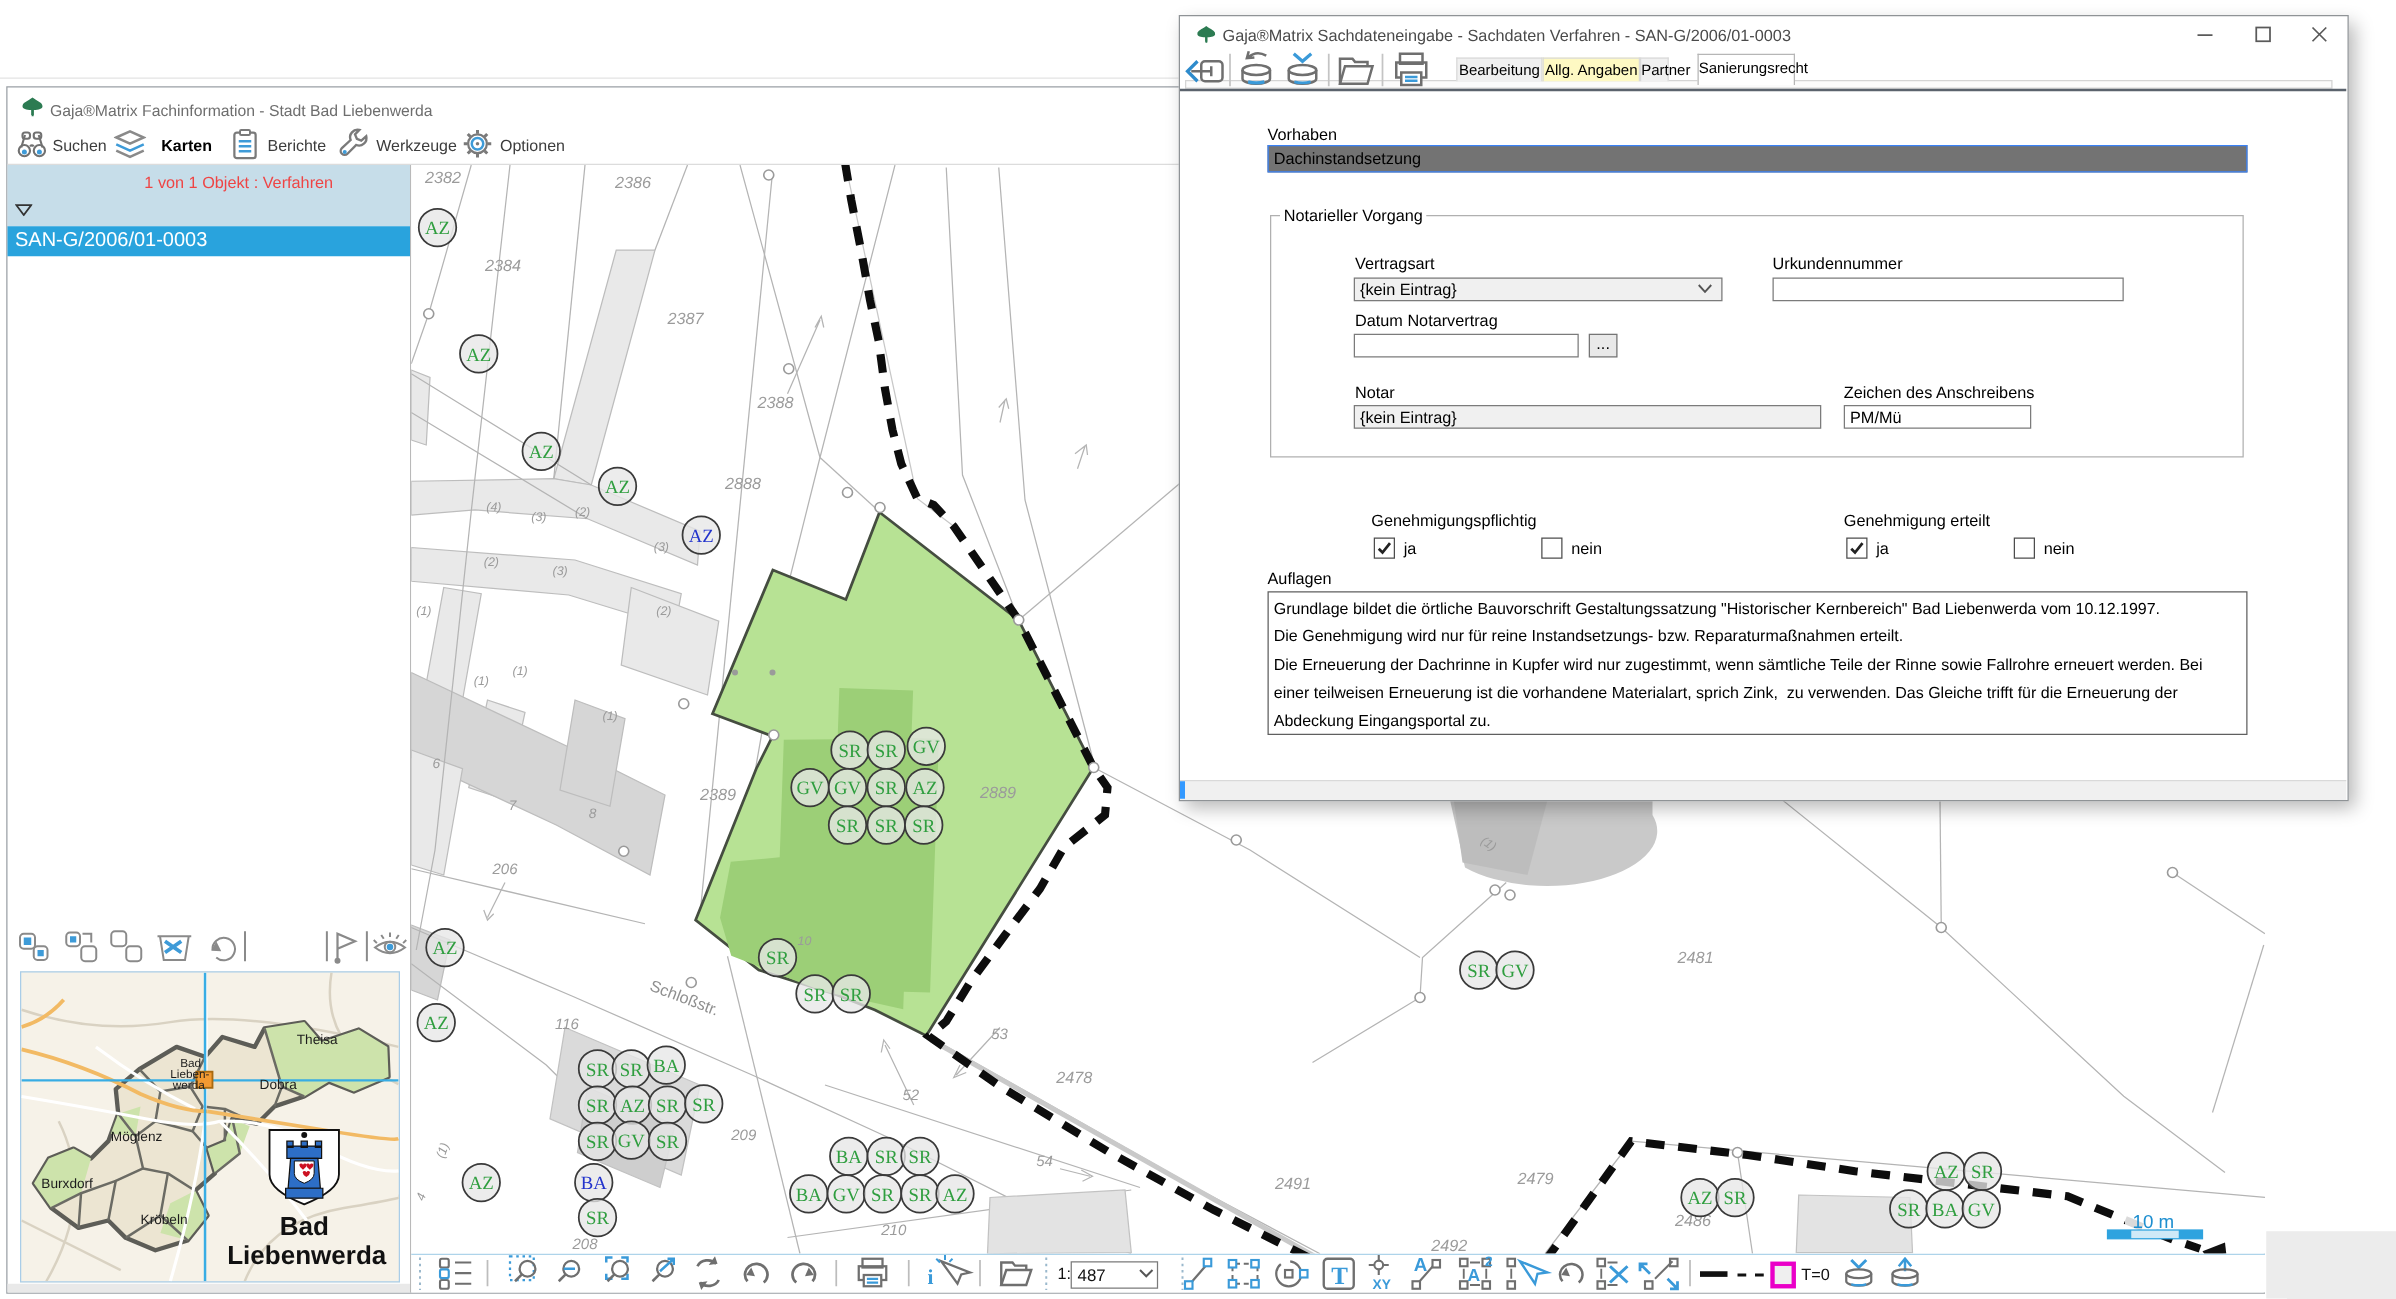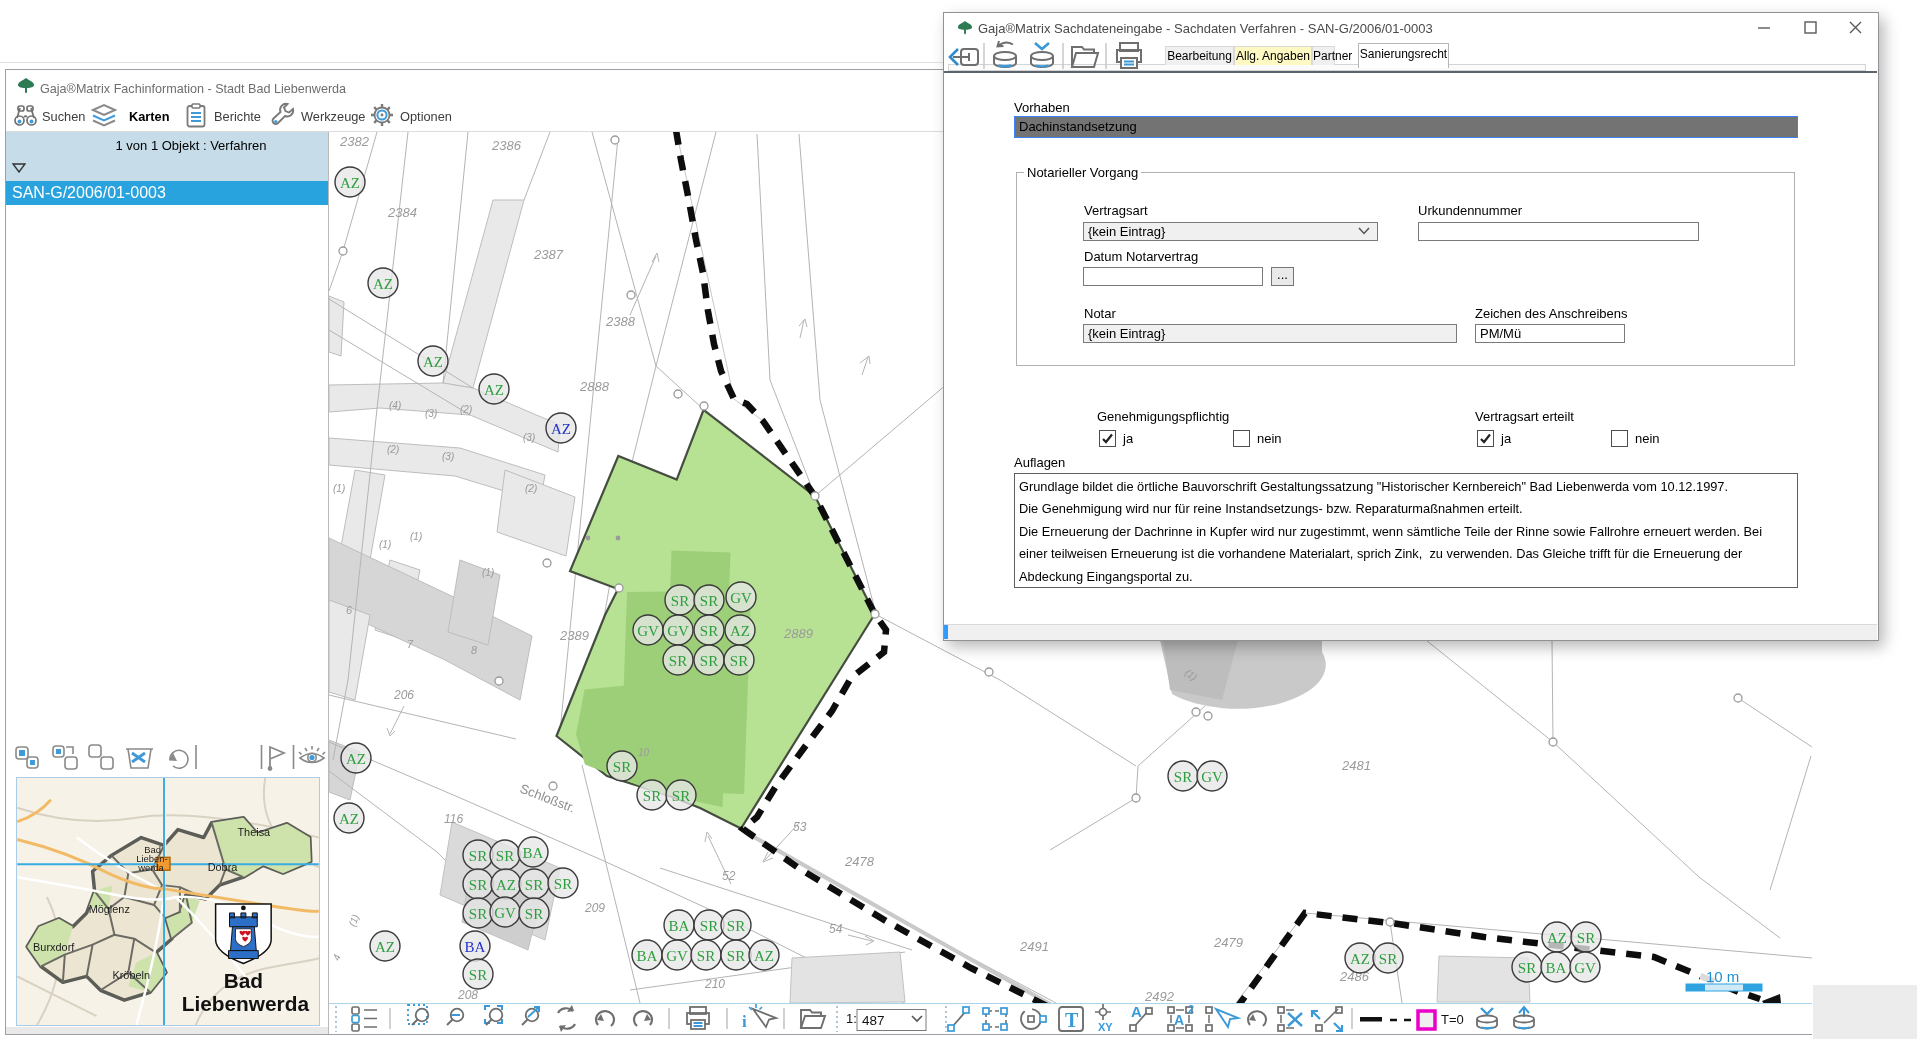--- a/index.html
+++ b/index.html
@@ -53,21 +53,21 @@
 <circle cx="13" cy="13" r="7.5"></circle>
 <g stroke-width="2.4">
 <path d="M13 2 v3 M13 21 v3 M2 13 h3 M21 13 h3 M5.2 5.2 l2.1 2.1 M18.7 18.7 l2.1 2.1 M20.8 5.2 l-2.1 2.1 M7.3 18.7 l-2.1 2.1"></path>
       </g>
 </g>
 <circle cx="13" cy="13" r="4.6" fill="none" stroke="#3e9bd8" stroke-width="2"></circle>
 <circle cx="13" cy="13" r="1.4" fill="#7a7a7a"></circle>
   </svg>
 <div style="position:absolute;left:400px;top:109px;font-size:12.8px;color:#3c3c3c;white-space:nowrap;">Optionen</div>
 <div style="position:absolute;left:6px;top:132px;width:322px;height:49px;background:#c6dde9;"></div>
-<div style="position:absolute;left:6px;top:132px;width:370px;height:25px;text-align:center;font-size:13px;color:#000000;line-height:27px;">1 von 1 Objekt : Verfahren</div>
+<div style="position:absolute;left:6px;top:132px;width:370px;height:25px;text-align:center;font-size:13px;color:#ef4444;line-height:27px;">1 von 1 Objekt : Verfahren</div>
 <svg class="ab" style="left:12px;top:163px" width="14" height="10" viewBox="0 0 14 10">
 <path d="M1 1 H13 L7 9 Z" fill="none" stroke="#333" stroke-width="1.4"></path>
   </svg>
 <div style="position:absolute;left:30px;top:162px;font-size:13px;color:#111;white-space:nowrap;margin-top:20px;">Ergebnisse</div>
 <div style="position:absolute;left:6px;top:181px;width:322px;height:24px;background:#29a3dd;color:#fff;font-size:16px;line-height:24px;padding-left:6px;">SAN-G/2006/01-0003</div>
 <div style="position:absolute;left:328px;top:132px;width:1px;height:902px;background:#b9b9b9;"></div>
 <div style="position:absolute;left:6px;top:1027px;width:322px;height:7px;background:#e9e9e9;"></div>
 <svg class="ab" style="left:10px;top:742px" width="318" height="30" viewBox="0 0 318 30">
 <g fill="none" stroke="#8a8a8a" stroke-width="1.6">
 <rect x="6" y="5" width="12" height="12" rx="3"></rect>
@@ -668,21 +668,21 @@
 <rect x="-8" y="2" width="16" height="10" fill="#fff" stroke="#6f6f6f" stroke-width="2"></rect>
 <path d="M-5 5.5 h10 M-5 8.5 h10" stroke="#3a9ad9" stroke-width="2"></path>
 </g>
 </g>
   </svg>
 <div style="position:absolute;left:948px;top:64px;width:918px;height:7px;background:#fbfbfb;border:1px solid #d4d4d4;"></div>
 <div style="position:absolute;left:944px;top:71px;width:933px;height:1.5px;background:#5b636d;"></div>
 <div style="position:absolute;left:1165px;top:46px;width:69px;height:19px;background:#f0f0f0;border:1px solid #d9d9d9;border-bottom:none;font-size:12px;color:#000;text-align:center;line-height:19px;white-space:nowrap;overflow:visible;z-index:2;">Bearbeitung</div>
 <div style="position:absolute;left:1234px;top:46px;width:78px;height:19px;background:#fef9c3;border:1px solid #d9d9d9;border-bottom:none;font-size:12px;color:#000;text-align:center;line-height:19px;white-space:nowrap;overflow:visible;z-index:2;">Allg. Angaben</div>
 <div style="position:absolute;left:1312px;top:46px;width:23px;height:19px;background:#f0f0f0;border:1px solid #d9d9d9;border-bottom:none;font-size:12px;color:#000;text-align:center;line-height:19px;white-space:nowrap;overflow:visible;z-index:2;">Partner</div>
-<div style="position:absolute;left:1358px;top:43px;width:91px;height:25px;background:#fff;border:1px solid #b6b6b6;border-bottom:none;font-size:12px;color:#000;text-align:center;line-height:20px;white-space:nowrap;z-index:3;">Sanierungsrecht</div>
+<div style="position:absolute;left:1358px;top:43px;width:78px;height:25px;background:#fff;border:1px solid #b6b6b6;border-bottom:none;font-size:12px;color:#000;text-align:center;line-height:20px;white-space:nowrap;z-index:3;">Sanierungsrecht</div>
 <div style="position:absolute;left:1014px;top:100px;font-size:13px;color:#000;white-space:nowrap;">Vorhaben</div>
 <div style="position:absolute;left:1014px;top:116px;width:784px;height:22px;border:1px solid #3b82f6;background:#737373;font-size:13px;line-height:20px;padding-left:4px;">Dachinstandsetzung</div>
 <div style="position:absolute;left:1016px;top:172px;width:779px;height:194px;border:1px solid #b0b0b0;"></div>
 <div style="position:absolute;left:1024px;top:165px;font-size:13px;color:#000;white-space:nowrap;"><span style="background:#fff;padding:0 3px;">Notarieller Vorgang</span></div>
 <div style="position:absolute;left:1084px;top:203px;font-size:13px;color:#000;white-space:nowrap;">Vertragsart</div>
 <div style="position:absolute;left:1083px;top:222px;width:295px;height:19px;border:1px solid #7b7b7b;background:#f0f0f0;font-size:13px;line-height:17px;padding-left:4px;">{kein Eintrag}</div>
 <svg class="ab" style="left:1358px;top:227px" width="12" height="8" viewBox="0 0 12 8">
 <path d="M1 1 L6 6.5 L11 1" fill="none" stroke="#555" stroke-width="1.5"></path>
   </svg>
 <div style="position:absolute;left:1418px;top:203px;font-size:13px;color:#000;white-space:nowrap;">Urkundennummer</div>
@@ -695,21 +695,21 @@
 <div style="position:absolute;left:1475px;top:306px;font-size:13px;color:#000;white-space:nowrap;">Zeichen des Anschreibens</div>
 <div style="position:absolute;left:1475px;top:324px;width:150px;height:19px;border:1px solid #7b7b7b;background:#fff;font-size:13px;line-height:17px;padding-left:4px;">PM/Mü</div>
 <div style="position:absolute;left:1097px;top:409px;font-size:13px;color:#000;white-space:nowrap;">Genehmigungspflichtig</div>
 <div style="position:absolute;left:1099px;top:430px;width:17px;height:17px;border:1px solid #4d4d4d;background:#fff;"></div>
 <svg class="ab" style="left:1101px;top:432px" width="13" height="13" viewBox="0 0 13 13">
     <path d="M2 7 L5 10 L11 2.5" fill="none" stroke="#222" stroke-width="2.2"></path>
   </svg>
 <div style="position:absolute;left:1123px;top:431px;font-size:13px;color:#000;white-space:nowrap;">ja</div>
 <div style="position:absolute;left:1233px;top:430px;width:17px;height:17px;border:1px solid #4d4d4d;background:#fff;"></div>
 <div style="position:absolute;left:1257px;top:431px;font-size:13px;color:#000;white-space:nowrap;">nein</div>
-<div style="position:absolute;left:1475px;top:409px;font-size:13px;color:#000;white-space:nowrap;">Vertragsart erteilt</div>
+<div style="position:absolute;left:1475px;top:409px;font-size:13px;color:#000;white-space:nowrap;">Genehmigung erteilt</div>
 <div style="position:absolute;left:1477px;top:430px;width:17px;height:17px;border:1px solid #4d4d4d;background:#fff;"></div>
 <svg class="ab" style="left:1479px;top:432px" width="13" height="13" viewBox="0 0 13 13">
     <path d="M2 7 L5 10 L11 2.5" fill="none" stroke="#222" stroke-width="2.2"></path>
   </svg>
 <div style="position:absolute;left:1501px;top:431px;font-size:13px;color:#000;white-space:nowrap;">ja</div>
 <div style="position:absolute;left:1611px;top:430px;width:17px;height:17px;border:1px solid #4d4d4d;background:#fff;"></div>
 <div style="position:absolute;left:1635px;top:431px;font-size:13px;color:#000;white-space:nowrap;">nein</div>
 <div style="position:absolute;left:1014px;top:455px;font-size:13px;color:#000;white-space:nowrap;">Auflagen</div>
 <div style="position:absolute;left:1014px;top:473px;width:784px;height:115px;border:1px solid #5f5f5f;background:#fff;font-size:12.8px;line-height:22.4px;padding:2px 4px;color:#000;white-space:nowrap;overflow:hidden;">Grundlage bildet die örtliche Bauvorschrift Gestaltungssatzung "Historischer Kernbereich" Bad Liebenwerda vom 10.12.1997.<br>Die Genehmigung wird nur für reine Instandsetzungs- bzw. Reparaturmaßnahmen erteilt.<br>Die Erneuerung der Dachrinne in Kupfer wird nur zugestimmt, wenn sämtliche Teile der Rinne sowie Fallrohre erneuert werden. Bei<br>einer teilweisen Erneuerung ist die vorhandene Materialart, sprich Zink,&nbsp; zu verwenden. Das Gleiche trifft für die Erneuerung der<br>Abdeckung Eingangsportal zu.</div>
 <div style="position:absolute;left:944px;top:624px;width:933px;height:16px;background:#f0f0f0;border-top:1px solid #d9d9d9;"></div>

